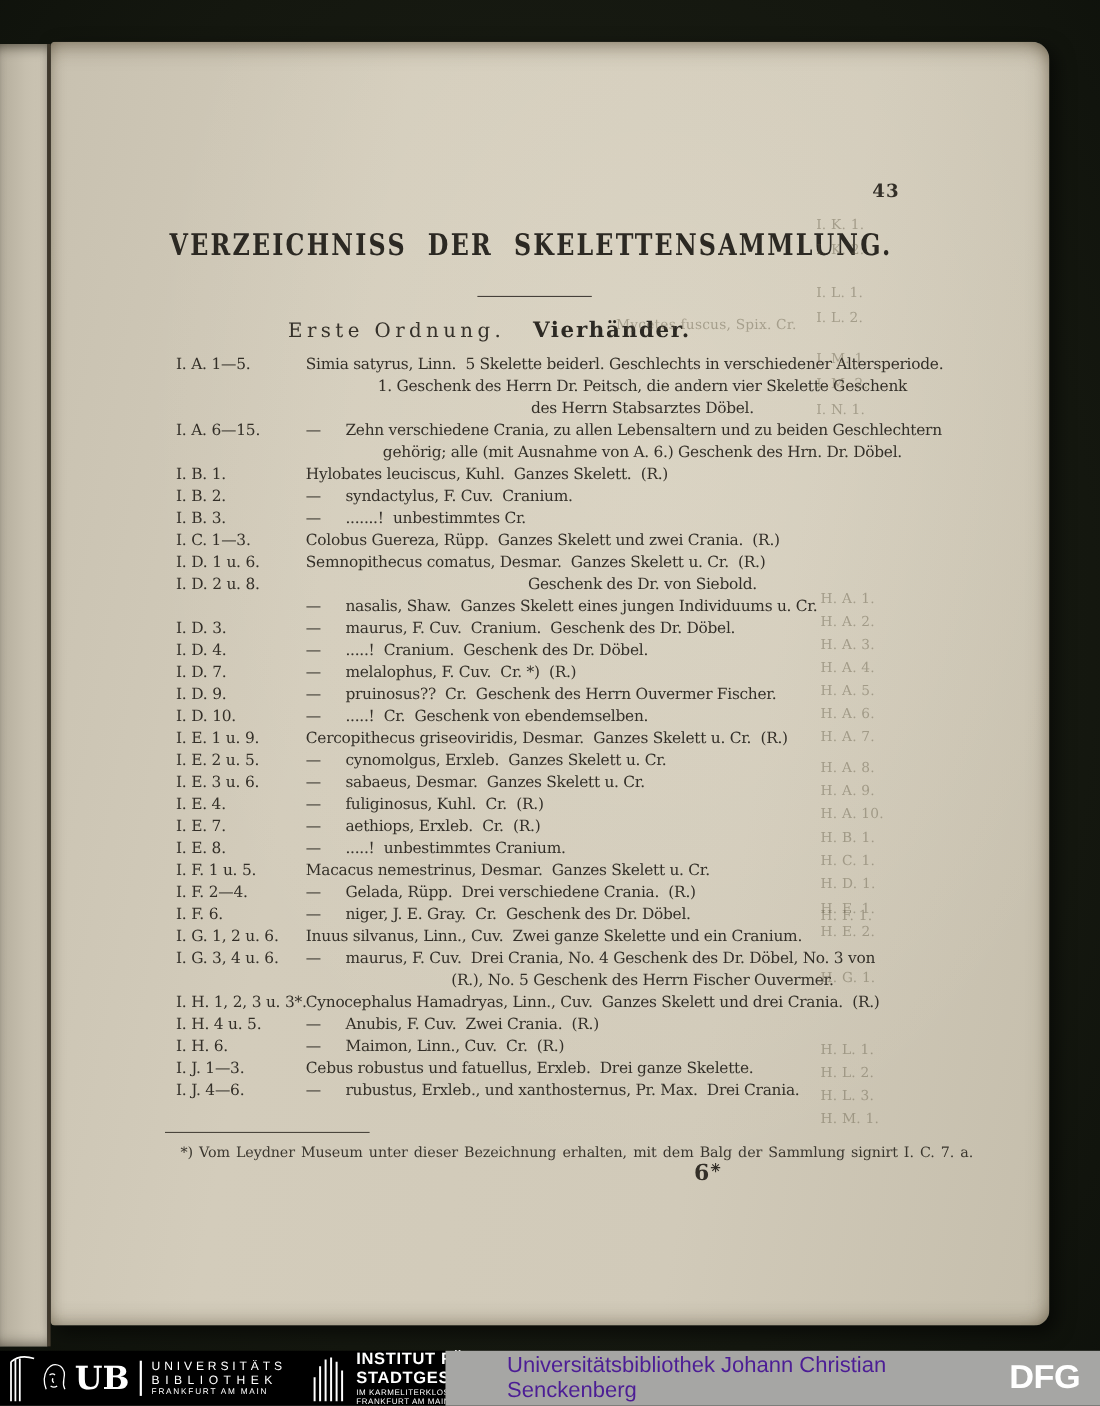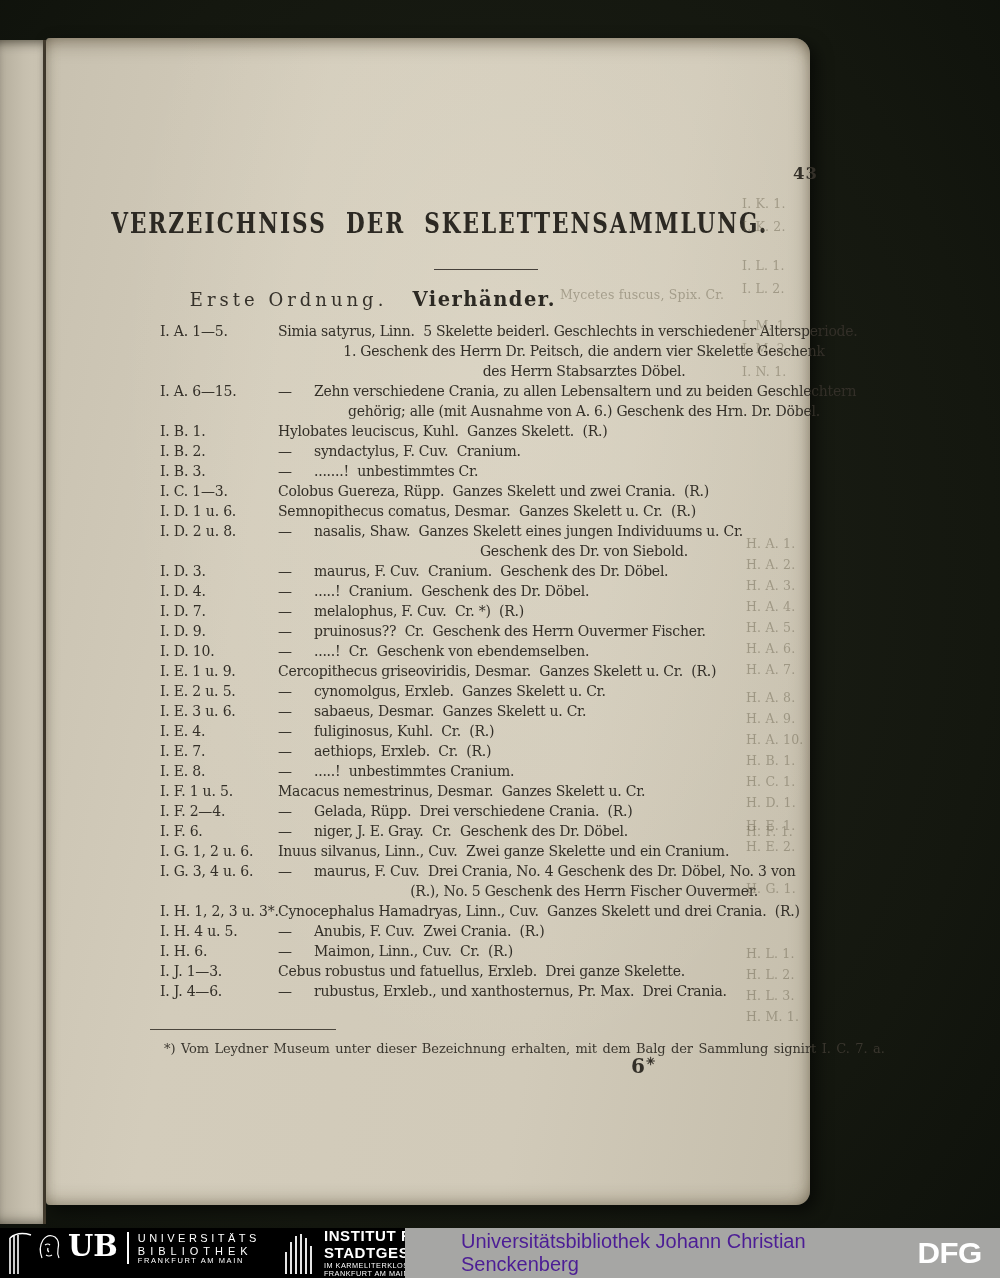--- a/index.html
+++ b/index.html
@@ -10,21 +10,21 @@
   }
   
   .scan{position:absolute;inset:0;}
   .neighbor{
     position:absolute;left:0;top:40px;width:43px;height:1184px;
     background:linear-gradient(90deg,#b5ae9d,#c6bfae 55%,#cdc6b5);
     border-right:3px solid #453d2f;
     box-shadow:inset 0 10px 12px -8px rgba(20,15,5,.65), inset 0 -10px 12px -8px rgba(20,15,5,.5);
   }
   .page{
-    position:absolute;left:46px;top:38px;width:764px;height:1167px;
+    position:absolute;left:46px;top:38px;width:908px;height:1167px;
     background:
       radial-gradient(ellipse at 60% 30%, rgba(255,250,235,.20), rgba(0,0,0,0) 60%),
       linear-gradient(100deg,#c8c1b0 0%, #d3ccbb 30%, #d1cab9 68%, #c5beac 100%);
     border-radius:4px 16px 14px 4px;
     box-shadow:
       6px 6px 16px rgba(0,0,0,.55),
       inset 0 16px 20px -14px rgba(60,48,25,.55),
       inset -12px 0 18px -12px rgba(80,68,45,.5),
       inset 0 -14px 18px -12px rgba(80,68,45,.45),
       inset 10px 0 14px -10px rgba(80,68,45,.35);
@@ -54,21 +54,21 @@
   .sig{position:absolute;top:1016px;left:585px;font-size:20px;font-weight:bold;}
   .sig .star{font-size:11px;vertical-align:super;margin-left:1px;}
   
   .ghost{
     position:absolute;font-size:12.5px;color:rgba(96,88,66,.42);
     filter:blur(.5px);white-space:pre;letter-spacing:.2px;
   }
   
   .footer{position:absolute;left:0;bottom:0;width:1000px;height:50px;display:flex;font-family:"Liberation Sans",sans-serif;}
   .footer-left{flex:none;width:405px;background:#000;display:flex;align-items:center;gap:24px;padding-left:8px;box-sizing:border-box;}
-  .ub-logo{display:flex;align-items:flex-start;gap:4px;}
+  .ub-logo{display:flex;align-items:center;gap:4px;}
   .ub-abbr{color:#fff;font-family:"DejaVu Serif",serif;font-weight:bold;font-size:29px;line-height:1;margin:0 2px;}
   .ub-divider{width:2px;height:32px;background:#fff;margin:0 5px 0 3px;}
   .ub-text{color:#fff;line-height:1.15;}
   .ub-text .l1{font-size:11px;letter-spacing:3.5px;}
   .ub-text .l2{font-size:11px;letter-spacing:5px;}
   .ub-text .l3{font-size:7.5px;letter-spacing:1.6px;}
   .inst-logo{display:flex;align-items:center;gap:8px;}
   .inst-text{color:#fff;line-height:1.12;}
   .inst-text .b{font-weight:bold;font-size:15px;letter-spacing:.6px;}
   .inst-text .s{font-size:7.3px;letter-spacing:.5px;}
@@ -139,22 +139,22 @@
   </div>
         <div class="entry">
     <div class="elabel">I. D. 1 u. 6.</div>
     <div class="etext">
             <div class="line"><span>Semnopithecus comatus, Desmar.  Ganzes Skelett u. Cr.  (R.)</span></div>
           </div>
   </div>
         <div class="entry">
     <div class="elabel">I. D. 2 u. 8.</div>
     <div class="etext">
+            <div class="line cont">Geschenk des Dr. von Siebold.</div>
             <div class="line"><span class="dash">—</span><span>nasalis, Shaw.  Ganzes Skelett eines jungen Individuums u. Cr.</span></div>
-            <div class="line cont">Geschenk des Dr. von Siebold.</div>
           </div>
   </div>
         <div class="entry">
     <div class="elabel">I. D. 3.</div>
     <div class="etext">
             <div class="line"><span class="dash">—</span><span>maurus, F. Cuv.  Cranium.  Geschenk des Dr. Döbel.</span></div>
           </div>
   </div>
         <div class="entry">
     <div class="elabel">I. D. 4.</div>

